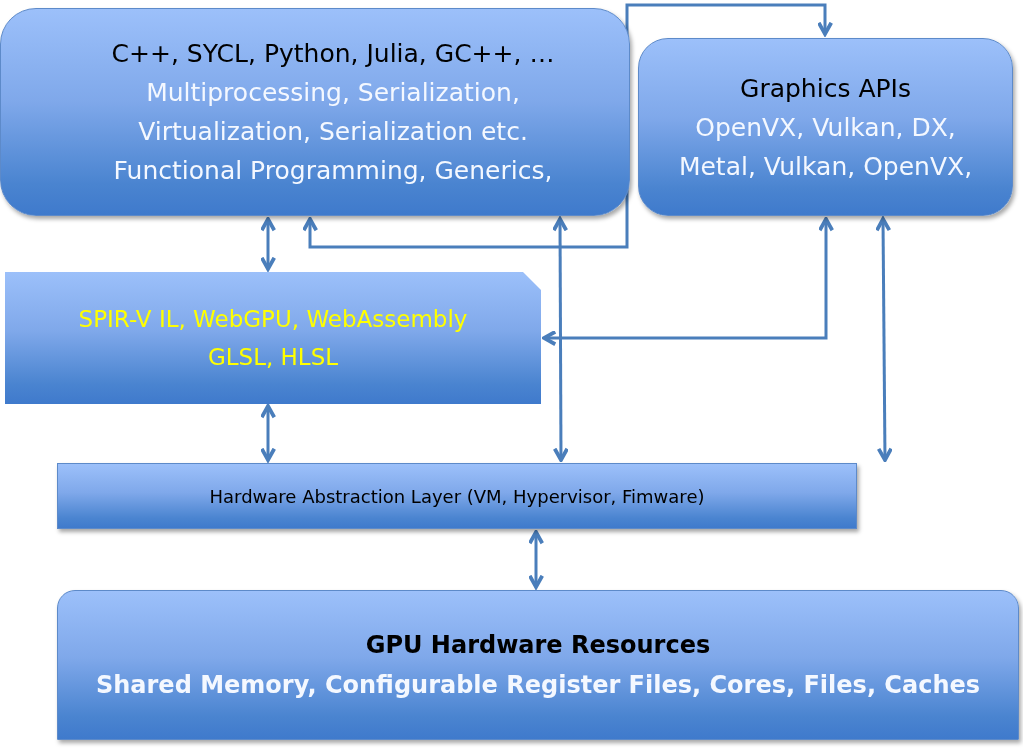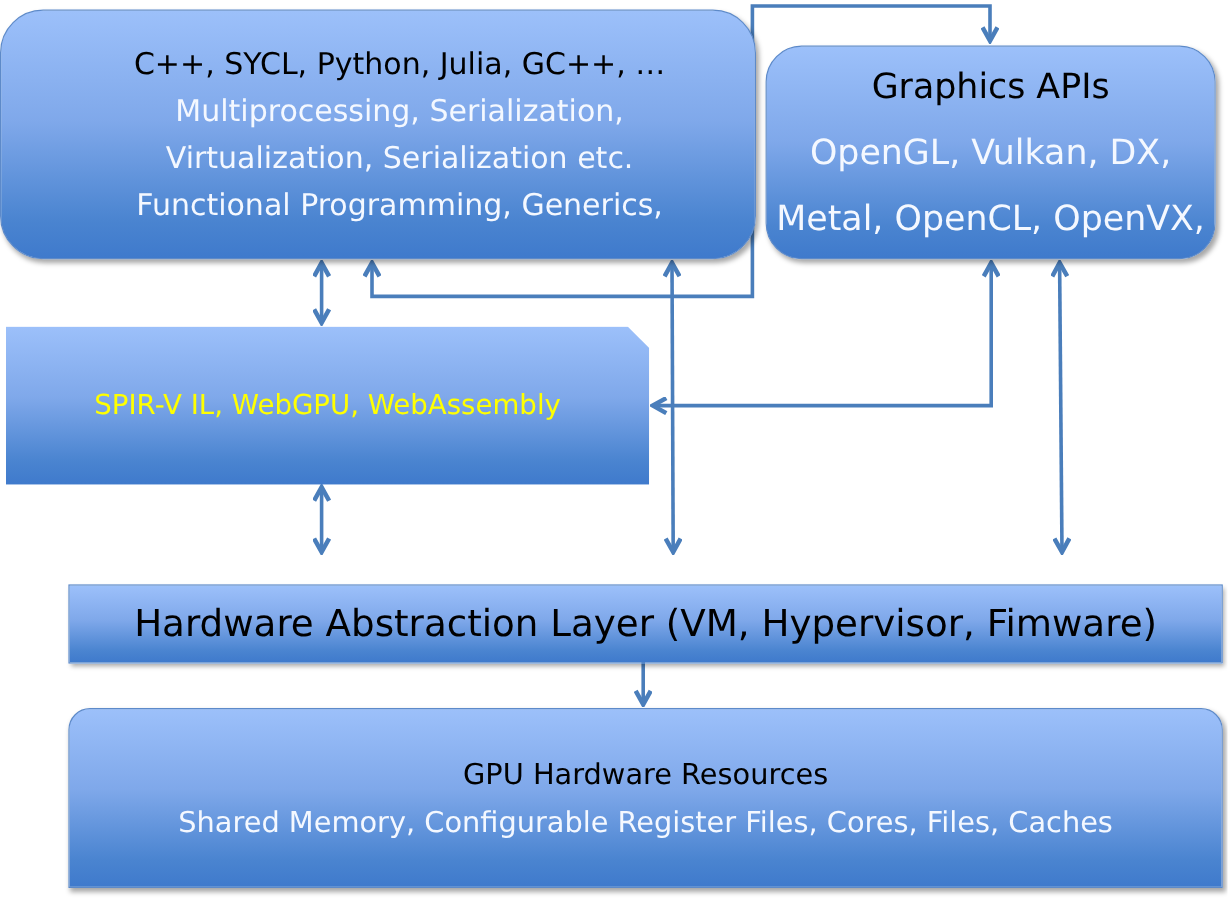--- a/index.html
+++ b/index.html
@@ -12,25 +12,25 @@
     box-shadow: 2px 3px 4px rgba(0,0,0,0.35);
     display: flex; flex-direction: column; align-items: center; justify-content: center;
     text-align: center;
   }
   .line { display: block; white-space: nowrap; }
   .dark { color: #000000; }
   .light { color: #f4f8ff; }
   .yellow { color: #ffff00; font-weight: normal; }
 
   #box-lang { left: 0; top: 8px; width: 630px; height: 208px; border-radius: 36px; font-size: 25px; line-height: 39px; padding-left: 36px; }
-  #box-api { left: 638px; top: 38px; width: 375px; height: 178px; border-radius: 30px; font-size: 29px; line-height: 39px; gap: 16px; }
+  #box-api { left: 638px; top: 38px; width: 375px; height: 178px; border-radius: 30px; font-size: 25px; line-height: 39px; }
   #box-ir { left: 5px; top: 272px; width: 536px; height: 132px; font-size: 23px; line-height: 38px;
             clip-path: polygon(0 0, 518px 0, 536px 18px, 536px 100%, 0 100%); border: none; }
-  #box-hal { left: 57px; top: 463px; width: 962px; height: 66px; font-size: 31px; margin-top: 24px; }
-  #box-gpu { left: 57px; top: 590px; width: 962px; height: 150px; border-radius: 18px 18px 0 0; font-size: 24px; line-height: 40px; }
+  #box-hal { left: 57px; top: 463px; width: 800px; height: 66px; font-size: 18px; }
+  #box-gpu { left: 57px; top: 590px; width: 962px; height: 150px; border-radius: 18px 18px 0 0; font-size: 24px; line-height: 40px; font-weight: bold; }
 
   svg#connectors { position: absolute; left: 0; top: 0; width: 1023px; height: 751px; pointer-events: none; }
   svg#connectors path, svg#connectors line, svg#connectors polyline { stroke: #4a7ebb; stroke-width: 3; fill: none; }
 </style>
 </head>
 <body>
 
 <svg id="connectors" viewBox="0 0 1023 751">
   <defs>
     <marker id="ah" viewBox="0 0 12 12" refX="10" refY="6" markerWidth="5" markerHeight="5" orient="auto-start-reverse" markerUnits="strokeWidth">
@@ -48,26 +48,27 @@
 
 <div id="box-lang" class="box">
   <span class="line dark">C++, SYCL, Python, Julia, GC++, …</span>
   <span class="line light">Multiprocessing, Serialization,</span>
   <span class="line light">Virtualization, Serialization etc.</span>
   <span class="line light">Functional Programming, Generics,</span>
 </div>
 
 <div id="box-api" class="box">
   <span class="line dark">Graphics APIs</span>
-  <span class="line light">OpenGL, Vulkan, DX,</span>
-  <span class="line light">Metal, OpenCL, OpenVX,</span>
+  <span class="line light">OpenVX, Vulkan, DX,</span>
+  <span class="line light">Metal, Vulkan, OpenVX,</span>
 </div>
 
 <div id="box-ir" class="box">
   <span class="line yellow">SPIR-V IL, WebGPU, WebAssembly</span>
+  <span class="line yellow">GLSL, HLSL</span>
 </div>
 
 <div id="box-hal" class="box">
   <span class="line dark">Hardware Abstraction Layer (VM, Hypervisor, Fimware)</span>
 </div>
 
 <div id="box-gpu" class="box">
   <span class="line dark">GPU Hardware Resources</span>
   <span class="line light">Shared Memory, Configurable Register Files, Cores, Files, Caches</span>
 </div>

